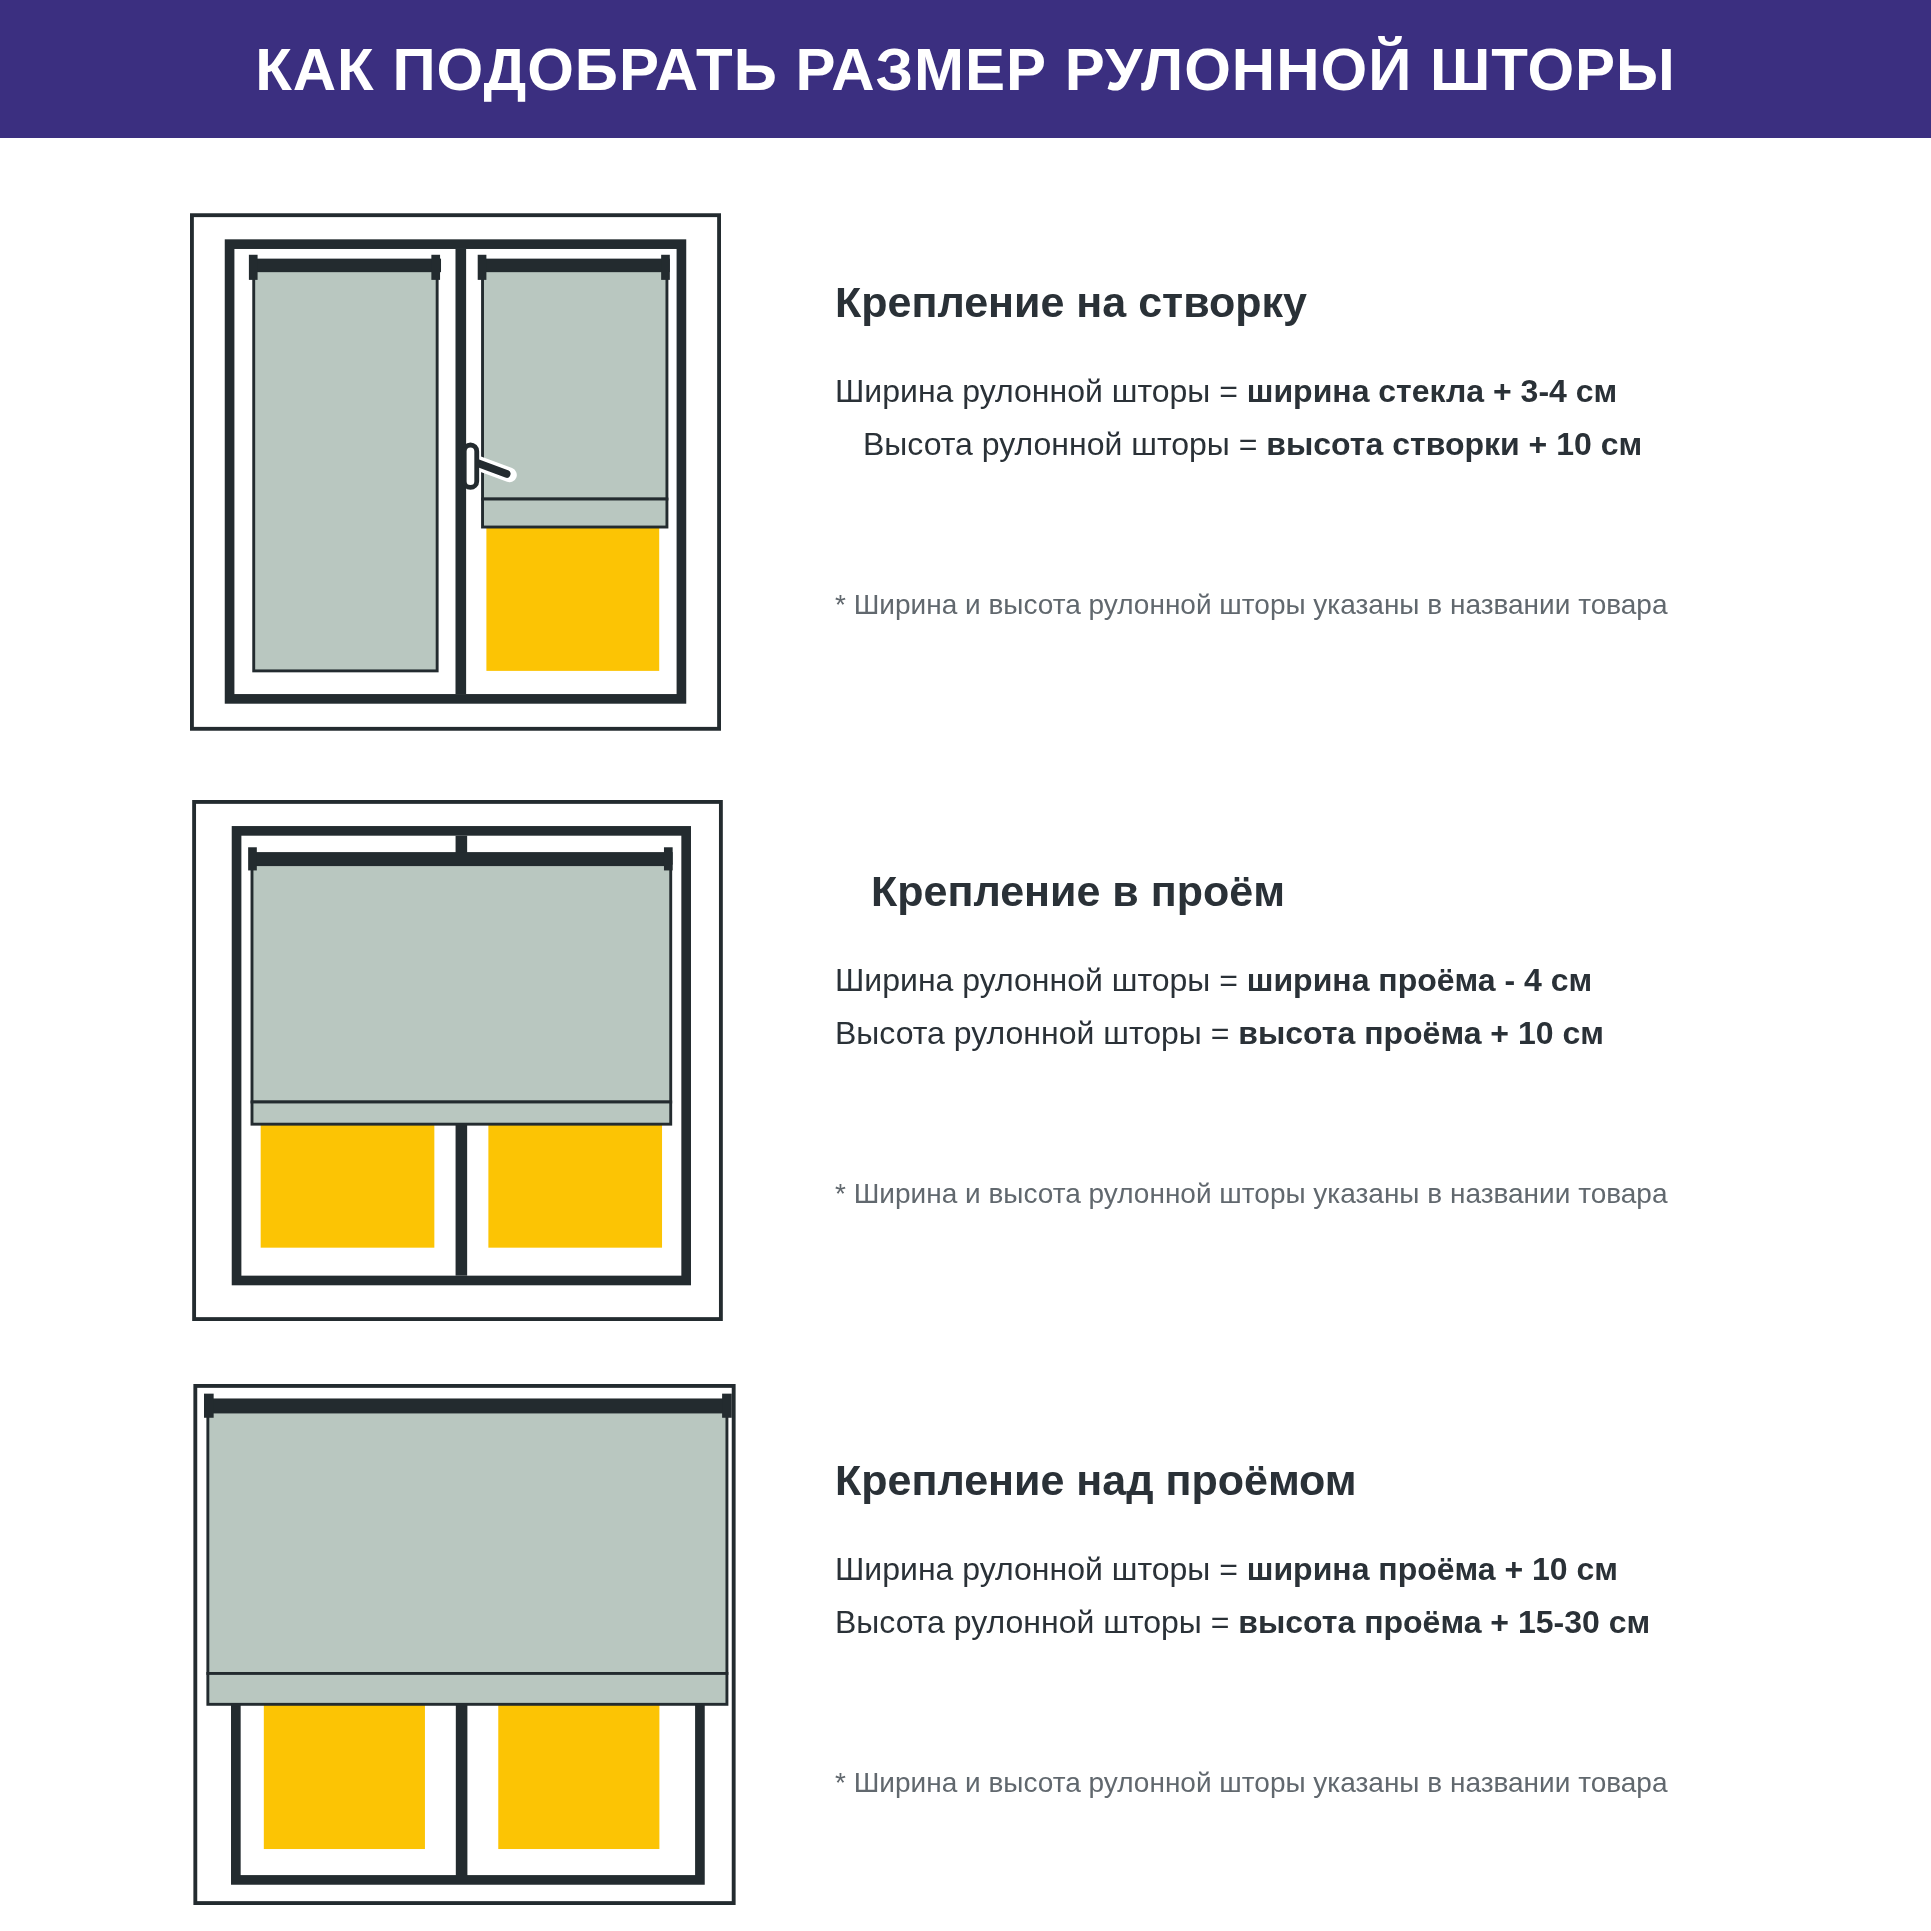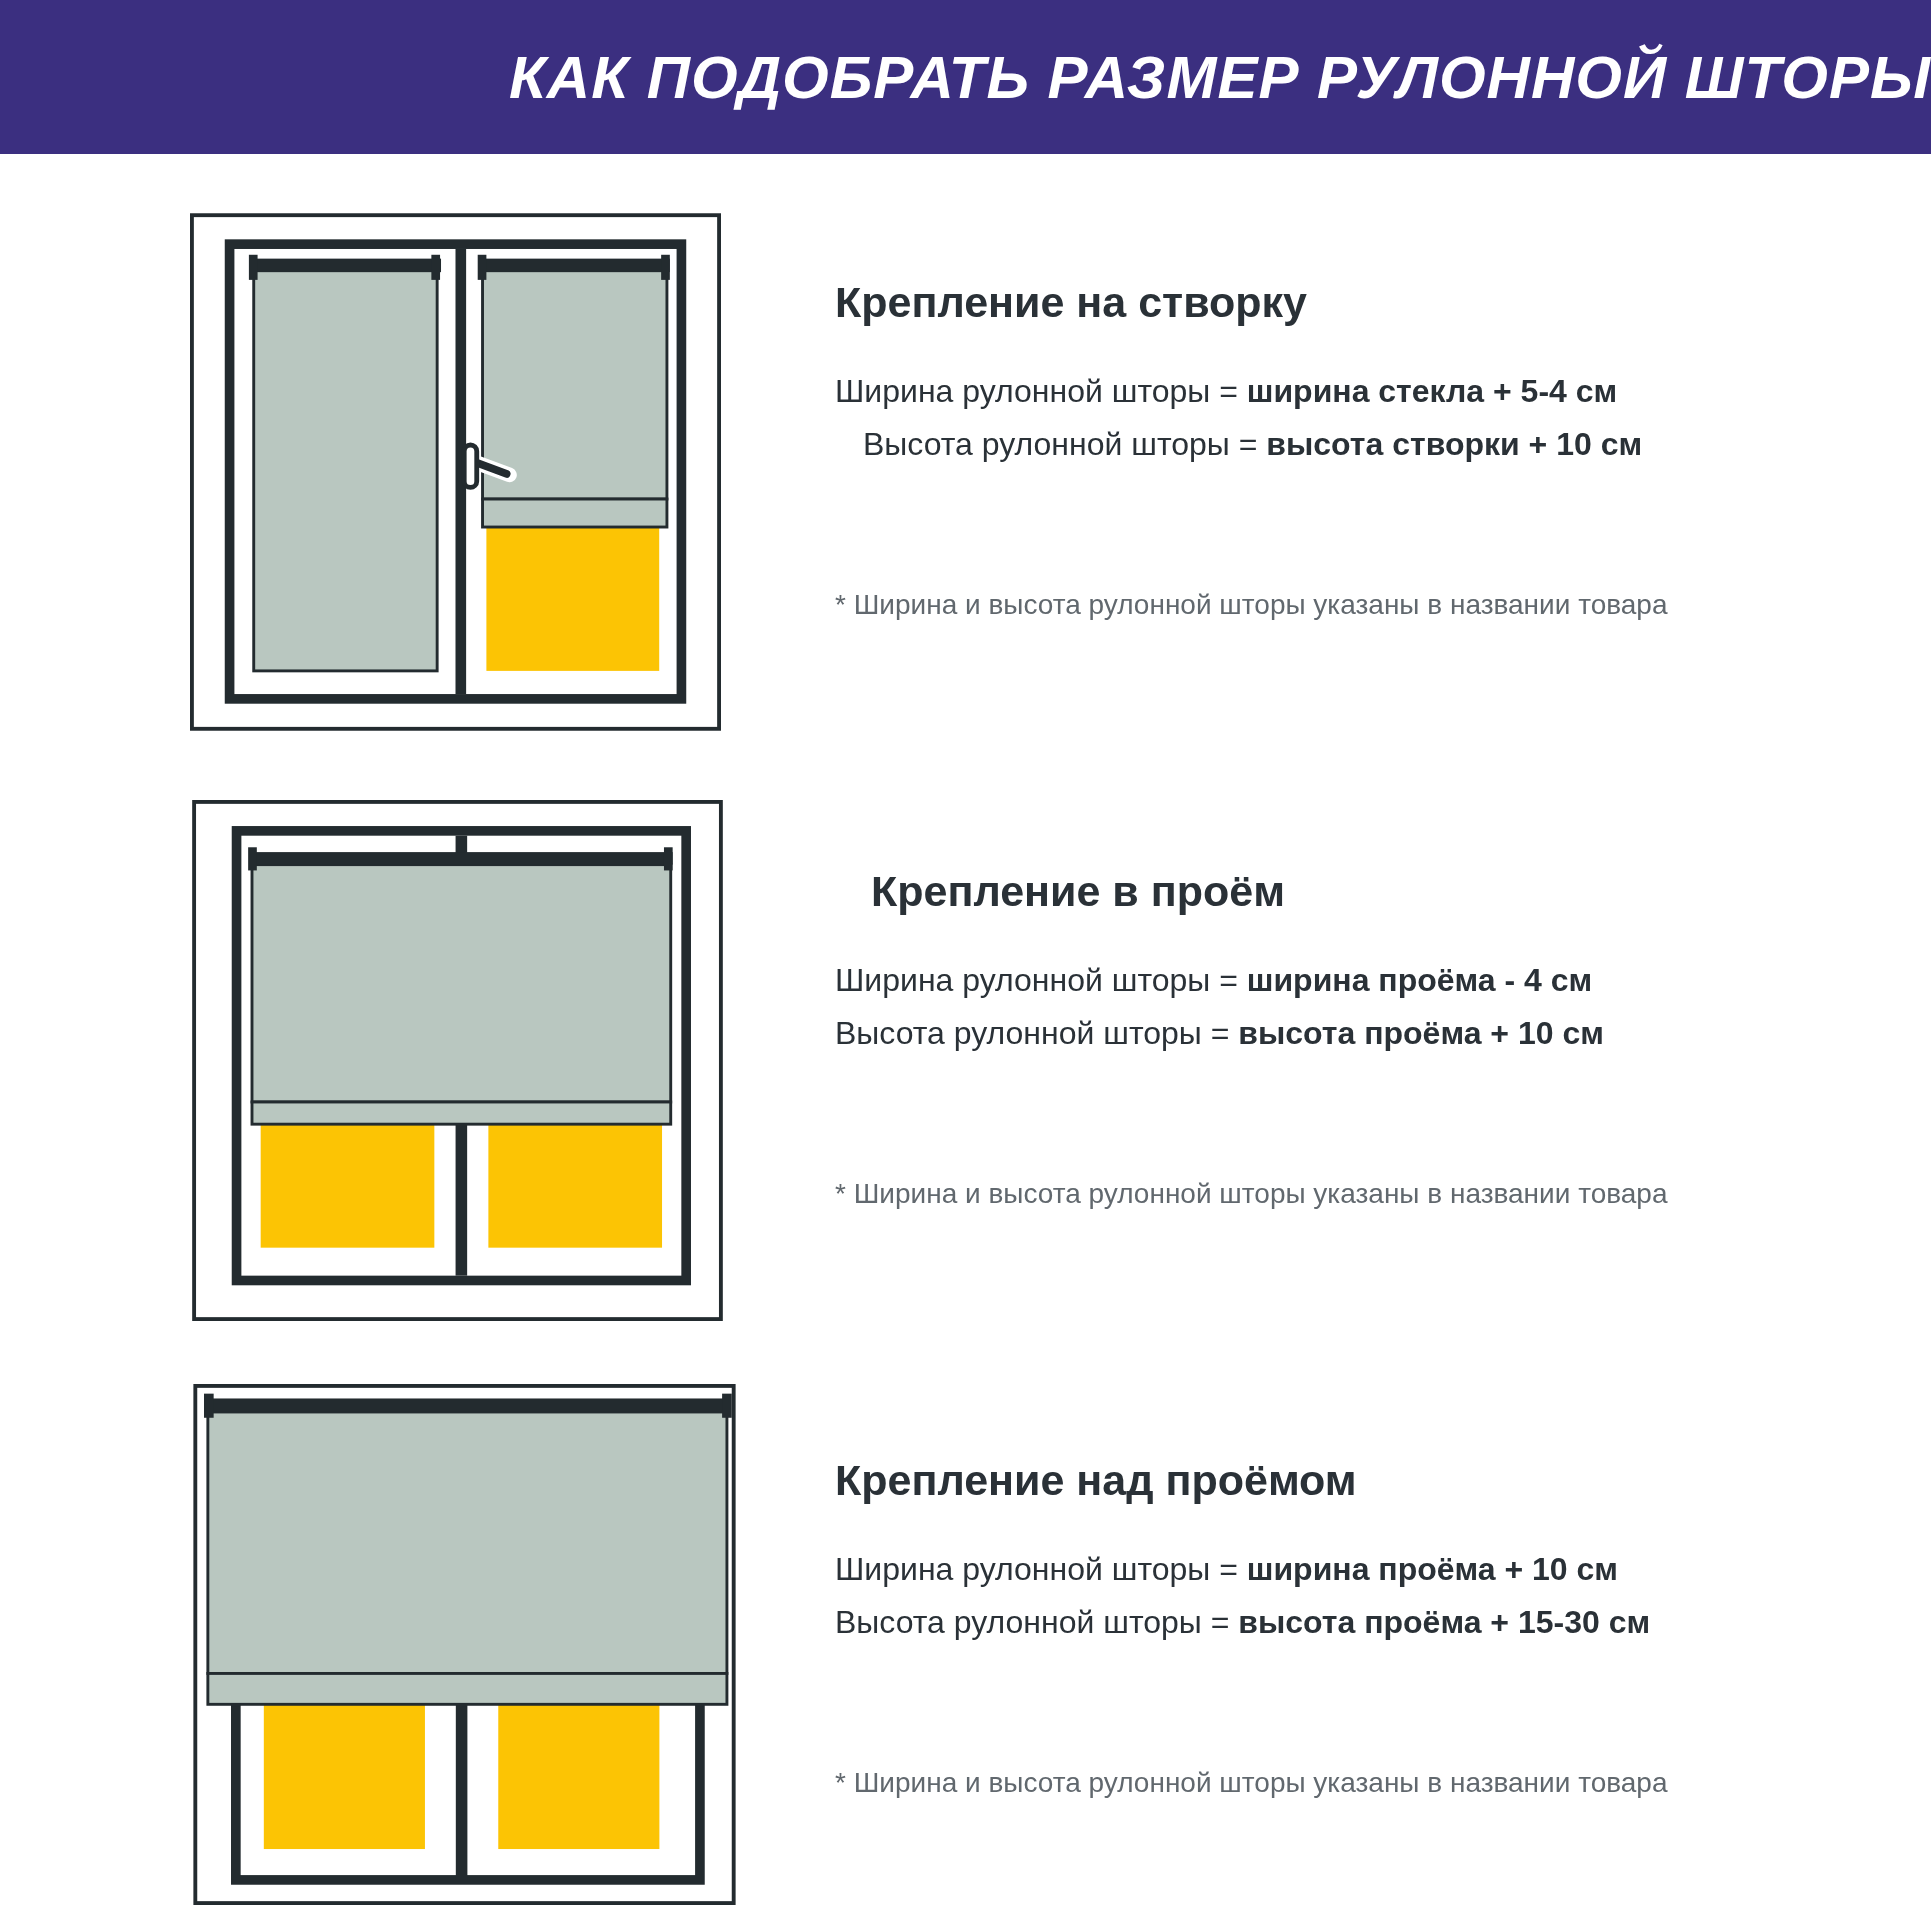--- a/index.html
+++ b/index.html
@@ -6,22 +6,22 @@
     --banner-bg:#3B2F80; --banner-text:#FFFFFF; --ink:#232B2F;
     --heading-text:#2A3137; --body-text:#2A3137; --footnote-text:#61686E;
     --blind-fabric:#B9C7C0; --glass-yellow:#FCC404; --white:#FFFFFF;
   }
   html,body{margin:0;padding:0;}
   body{
     width:1931px;height:1931px;position:relative;background:#fff;
     font-family:"Liberation Sans", sans-serif;color:var(--body-text);
   }
   .banner{
-    position:absolute;left:0;top:0;width:1931px;height:154px;
-    background:var(--banner-bg);display:flex;align-items:center;justify-content:flex-end;font-style:italic;
+    position:absolute;left:0;top:0;width:1931px;height:138px;
+    background:var(--banner-bg);display:flex;align-items:center;justify-content:center;
   }
   .banner .title{
     color:var(--banner-text);font-size:60px;font-weight:bold;letter-spacing:1px;
     white-space:nowrap;
   }
   .diagram{position:absolute;}
   .sec-heading{
     position:absolute;left:835px;margin:0;color:var(--heading-text);
     font-size:43px;font-weight:bold;line-height:1.1;white-space:nowrap;text-align:center;
   }
@@ -66,21 +66,21 @@
       <line x1="296" y1="258" x2="331" y2="271" stroke="var(--white)" stroke-width="15" stroke-linecap="round"></line>
       <line x1="296" y1="258" x2="328" y2="270" stroke="var(--ink)" stroke-width="8" stroke-linecap="round"></line>
       <rect x="284" y="240" width="13" height="44" rx="6.5" fill="var(--white)" stroke="var(--ink)" stroke-width="5"></rect>
     </g>
   </svg>
 </div>
 
 <h2 class="sec-heading" style="top:279px;">Крепление на створку</h2>
 <div class="formula" style="top:373px;">
   <span>Ширина рулонной шторы =</span>
-  <b>ширина стекла + 5-4 см</b>
+  <b>ширина стекла + 3-4 см</b>
 </div>
 <div class="formula" style="top:426px;margin-left:28px;">
   <span>Высота рулонной шторы =</span>
   <b>высота створки + 10 см</b>
 </div>
 <div class="footnote" style="top:551px;">* Ширина и высота рулонной шторы указаны в названии товара</div>
 
 <div class="diagram" style="left:192px;top:800px;width:531px;height:521px;">
   <svg viewBox="0 0 550 540" width="531" height="521">
     <rect x="2" y="2" width="546" height="536" fill="var(--white)" stroke="var(--ink)" stroke-width="4"></rect>

